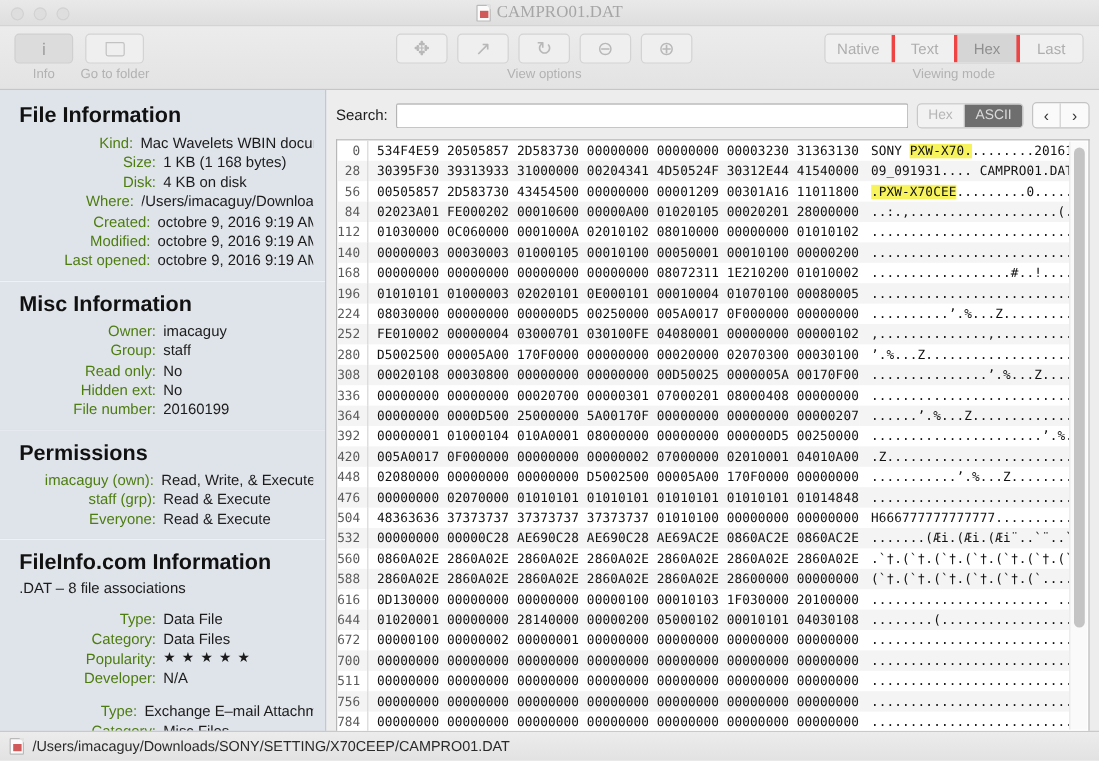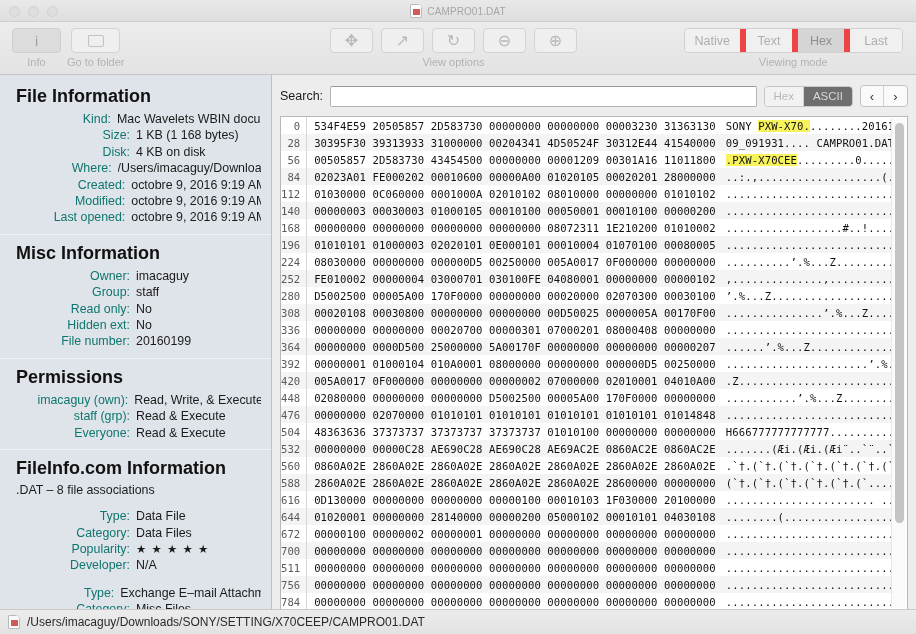--- a/index.html
+++ b/index.html
@@ -51,21 +51,21 @@
     left: 2px; top: 4px; width: 7px; height: 6px;
     background: #d05a5a;
   }
   .doc-icon::after {
     content: ""; position: absolute;
     right: -1px; top: -1px;
     border-left: 4px solid transparent;
     border-top: 4px solid #e2e2e2;
   }
   .title-text {
-    font-size: 10px; color: #a6a6a6; letter-spacing: .1px;
+    font-size: 14px; color: #a6a6a6; letter-spacing: .1px; font-family: Liberation Serif, serif;
   }
 
   
   .toolbar {
     height: 53px;
     background: linear-gradient(to bottom, #ececec, #e3e3e3);
     border-bottom: 1px solid #c6c6c6;
     display: flex; align-items: flex-start;
     position: relative;
     flex: 0 0 auto;
@@ -97,21 +97,21 @@
   }
   .seg {
     display: flex; height: 25px;
     border: 1px solid #d0d0d0; border-radius: 4px;
     overflow: hidden; background: #f0f0f0;
   }
   .seg-item {
     padding: 0 10px; min-width: 52px;
     display: flex; align-items: center; justify-content: center;
     font-size: 12.5px; color: #aeaeae;
-    border-right: 6px solid #ef4444;
+    border-right: 3px solid #ef4444;
     background: #f0f0f0;
   }
   .seg-item:last-child { border-right: none; }
   .seg-item.active { background: #d5d5d5; color: #8f8f8f; }
 
   
   .body {
     flex: 1 1 auto;
     display: flex;
     min-height: 0;
@@ -130,21 +130,21 @@
     flex: 0 0 auto;
   }
   .sb-section { padding: 0 10px 0 10px; }
   .sb-head {
     font-weight: bold; font-size: 18px; color: #111;
     margin: 4px 0 4px 6px;
   }
   .sb-rows { display: flex; flex-direction: column; }
   .sb-row { display: flex; line-height: 16.4px; }
   .sb-key {
-    width: 126px; text-align: right; color: #0f766e;
+    width: 126px; text-align: right; color: #4d7c0f;
     padding-right: 6px; white-space: nowrap; overflow: hidden;
   }
   .sb-val { color: #1b1b1b; white-space: nowrap; overflow: hidden; }
   .sb-div {
     height: 1px; background: #c3c8cf; margin: 8px 0 8px 0;
     border-bottom: 1px solid #eef1f5;
   }
   .sb-note { margin: 2px 0 0 6px; }
   .sb-gap { height: 11px; }
   .stars { letter-spacing: 1px; font-size: 11.5px; }

